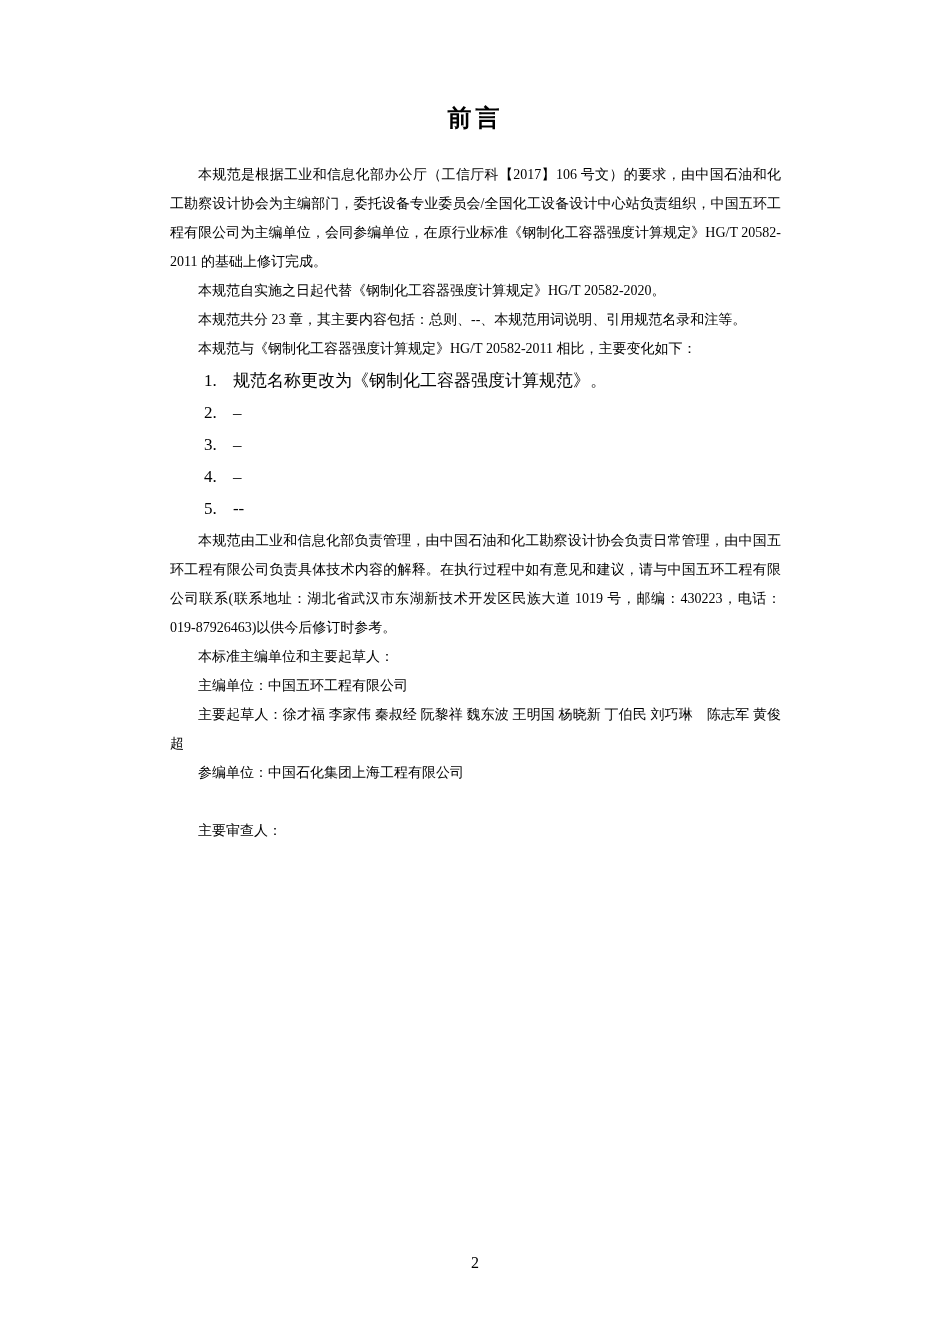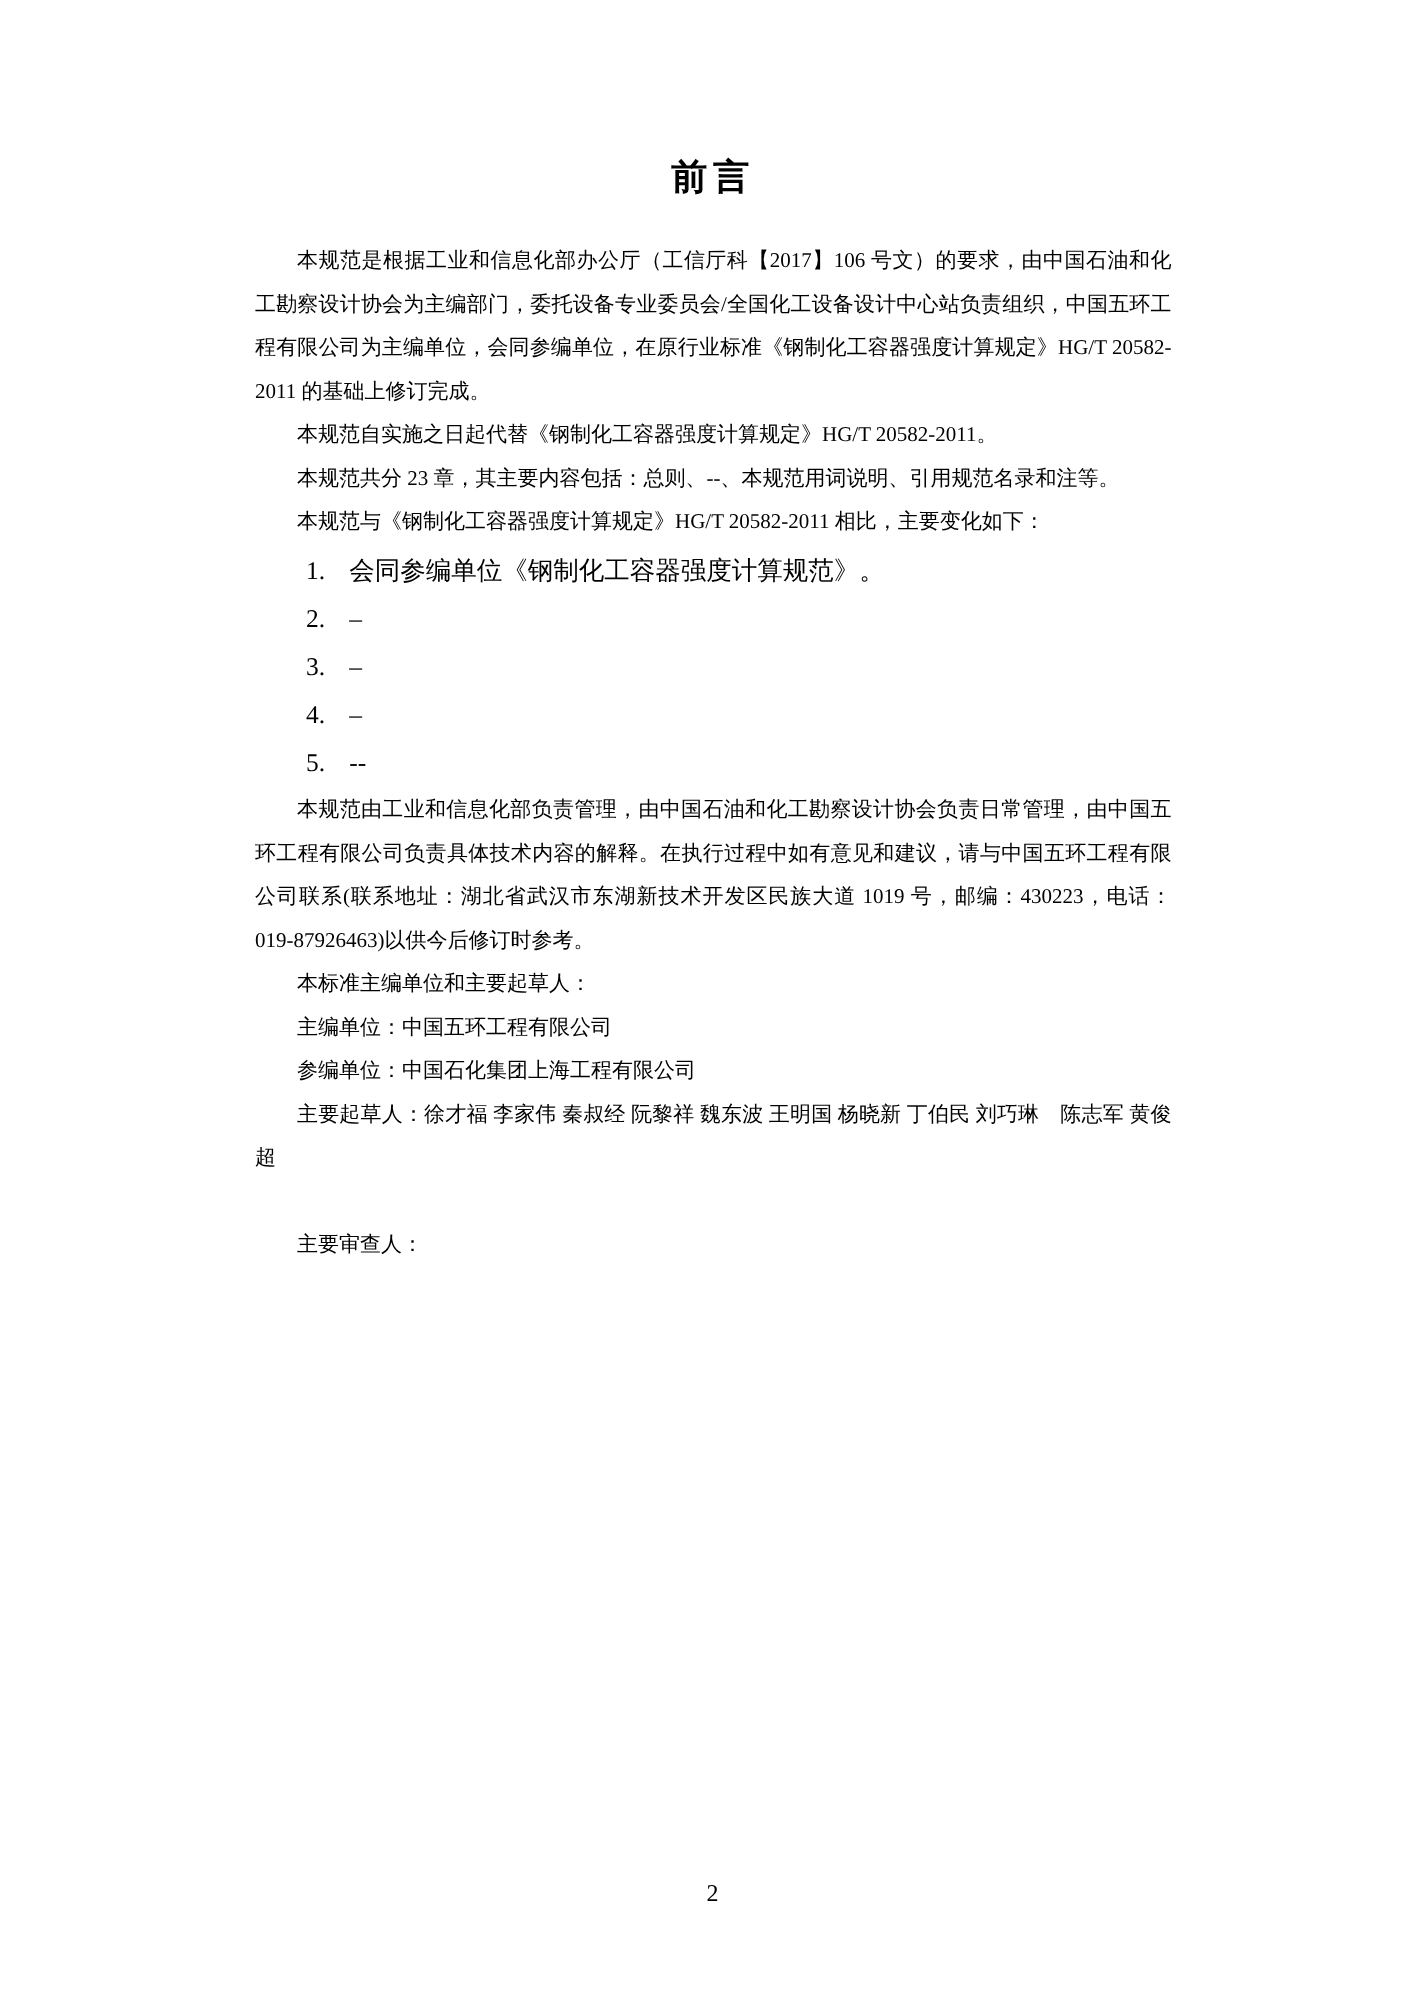--- a/index.html
+++ b/index.html
@@ -59,45 +59,45 @@
   }
 </style>
 </head>
 <body>
 
 <div class="page">
 
   <h1 class="doc-title">前言</h1>
 
   <p class="para">本规范是根据工业和信息化部办公厅（工信厅科【2017】106 号文）的要求，由中国石油和化工勘察设计协会为主编部门，委托设备专业委员会/全国化工设备设计中心站负责组织，中国五环工程有限公司为主编单位，会同参编单位，在原行业标准《钢制化工容器强度计算规定》HG/T 20582-2011 的基础上修订完成。</p>
-  <p class="para">本规范自实施之日起代替《钢制化工容器强度计算规定》HG/T 20582-2011。</p>
+  <p class="para">本规范自实施之日起代替《钢制化工容器强度计算规定》HG/T 20582-2020。</p>
   <p class="para">本规范共分 23 章，其主要内容包括：总则、--、本规范用词说明、引用规范名录和注等。</p>
   <p class="para">本规范与《钢制化工容器强度计算规定》HG/T 20582-2011 相比，主要变化如下：</p>
 
   <div class="numbered-list">
     <div class="list-item">
-      <span class="num">1.</span><span>会同参编单位《钢制化工容器强度计算规范》。</span>
+      <span class="num">1.</span><span>规范名称更改为《钢制化工容器强度计算规范》。</span>
     </div>
     <div class="list-item">
       <span class="num">2.</span><span>–</span>
     </div>
     <div class="list-item">
       <span class="num">3.</span><span>–</span>
     </div>
     <div class="list-item">
       <span class="num">4.</span><span>–</span>
     </div>
     <div class="list-item">
       <span class="num">5.</span><span>--</span>
     </div>
   </div>
 
   <p class="para">本规范由工业和信息化部负责管理，由中国石油和化工勘察设计协会负责日常管理，由中国五环工程有限公司负责具体技术内容的解释。在执行过程中如有意见和建议，请与中国五环工程有限公司联系(联系地址：湖北省武汉市东湖新技术开发区民族大道 1019 号，邮编：430223，电话：019-87926463)以供今后修订时参考。</p>
   <p class="para">本标准主编单位和主要起草人：</p>
   <p class="para">主编单位：中国五环工程有限公司</p>
+  <p class="para">主要起草人：徐才福 李家伟 秦叔经 阮黎祥 魏东波 王明国 杨晓新 丁伯民 刘巧琳　陈志军 黄俊超</p>
   <p class="para">参编单位：中国石化集团上海工程有限公司</p>
-  <p class="para">主要起草人：徐才福 李家伟 秦叔经 阮黎祥 魏东波 王明国 杨晓新 丁伯民 刘巧琳　陈志军 黄俊超</p>
 
   <p class="para reviewer">主要审查人：</p>
 
   <div class="page-number">2</div>
 
 </div>
 
 </body></html>

